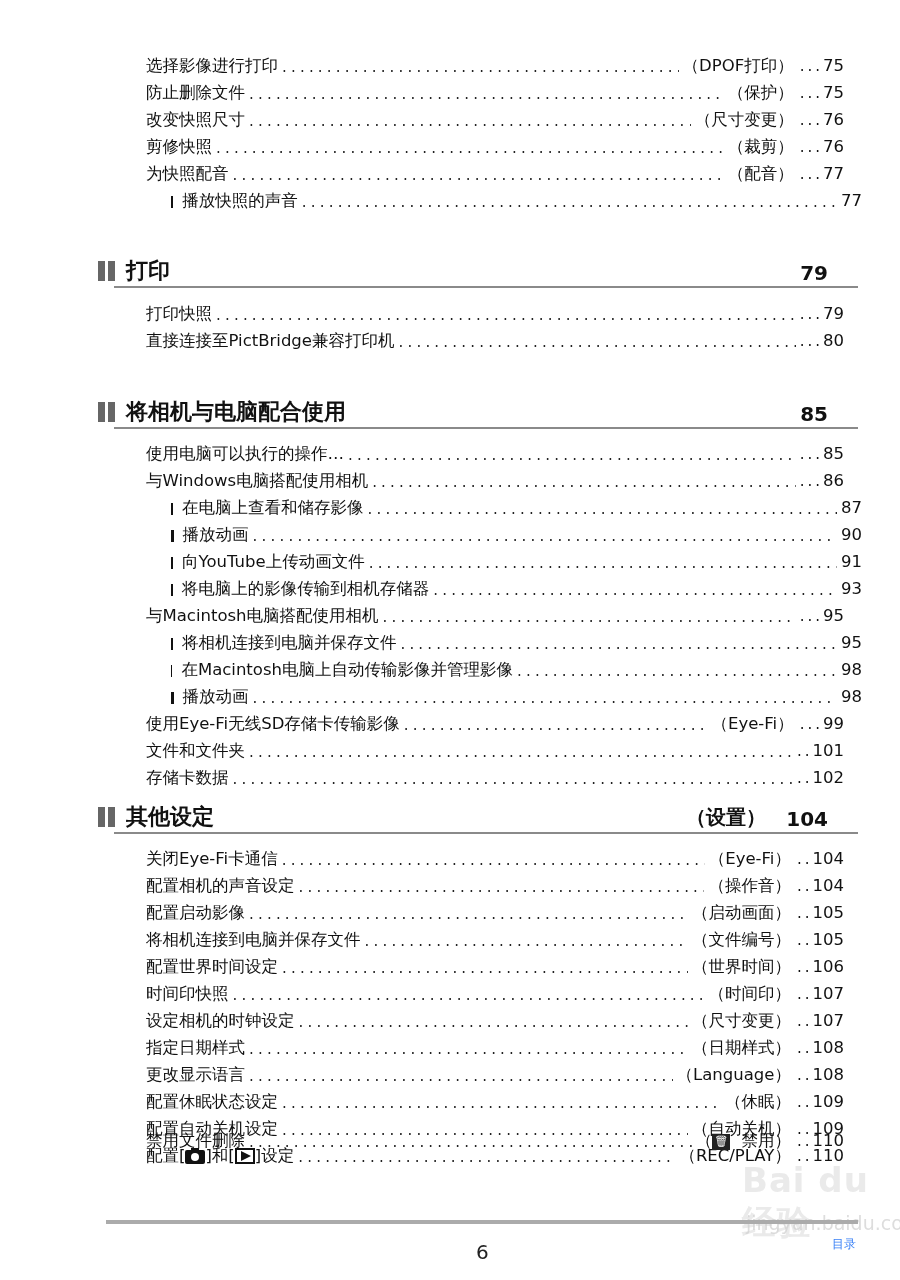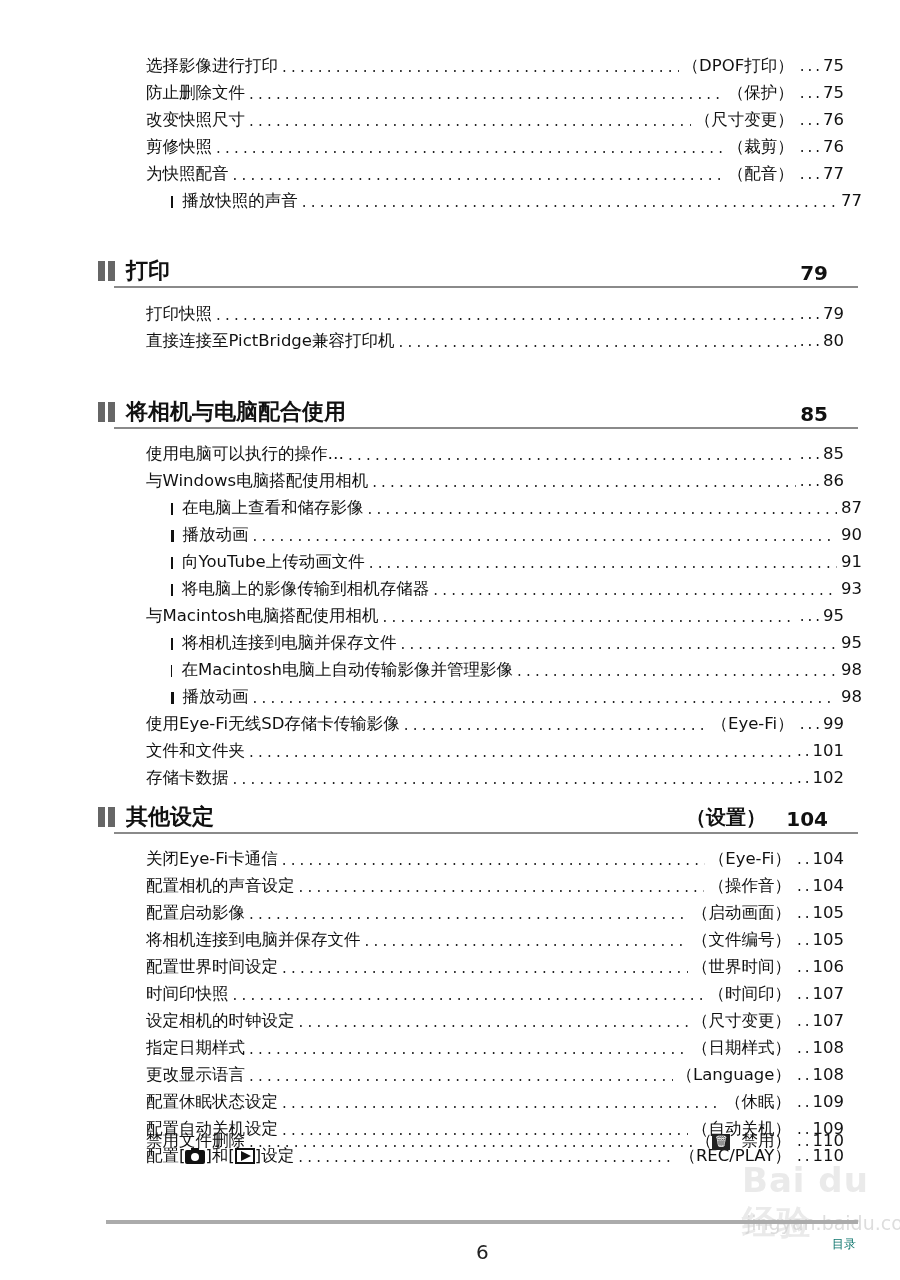--- a/index.html
+++ b/index.html
@@ -23,21 +23,21 @@
   .sec { position: absolute; left: 62px; width: 744px; height: 30px; }
   .sec .marker { position: absolute; left: 0; top: 5px; width: 7px; height: 20px; background: #666; }
   .sec .marker2 { position: absolute; left: 10px; top: 5px; width: 7px; height: 20px; background: #666; }
   .sec .title { position: absolute; left: 28px; top: 0; font-size: 22px; font-weight: bold;
                 line-height: 30px; white-space: nowrap; }
   .sec .sec-tag { position: absolute; right: 76px; top: 0; font-size: 20px; font-weight: bold; line-height: 30px; }
   .sec .sec-num { position: absolute; right: 14px; top: 2px; font-size: 20px; font-weight: bold; line-height: 30px; }
   .rule { position: absolute; left: 78px; width: 744px; height: 2px; background: #8a8a8a; }
   .footer-rule { position: absolute; left: 70px; top: 1220px; width: 752px; height: 4px; background: #ababab; }
   .footer-page { position: absolute; left: 440px; top: 1240px; font-size: 20px; color: #222; }
-  .footer-label { position: absolute; left: 796px; top: 1236px; font-size: 12px; color: #0f766e; }
+  .footer-label { position: absolute; left: 796px; top: 1236px; font-size: 12px; color: #3b82f6; }
   .icon-cam, .icon-play { display: inline-block; vertical-align: middle; position: relative; top: -1px; }
   .icon-trash { display: inline-block; width: 18px; height: 16px; background: #222; color: #fff;
                 font-size: 11px; line-height: 16px; text-align: center; vertical-align: middle; margin-right: 6px; }
   .watermark { position: absolute; left: 700px; top: 1160px; width: 150px; height: 90px;
                color: #d0d0d0; font-size: 20px; opacity: 0.7; pointer-events: none; }
   .watermark .wm1 { position: absolute; left: 6px; top: 0; font-size: 34px; font-weight: bold; color: rgba(200,200,200,0.55); letter-spacing: 1px; }
   .watermark .wm2 { position: absolute; left: 10px; top: 52px; font-size: 19px; color: rgba(190,190,190,0.75); }
 </style>
 </head>
 <body>

